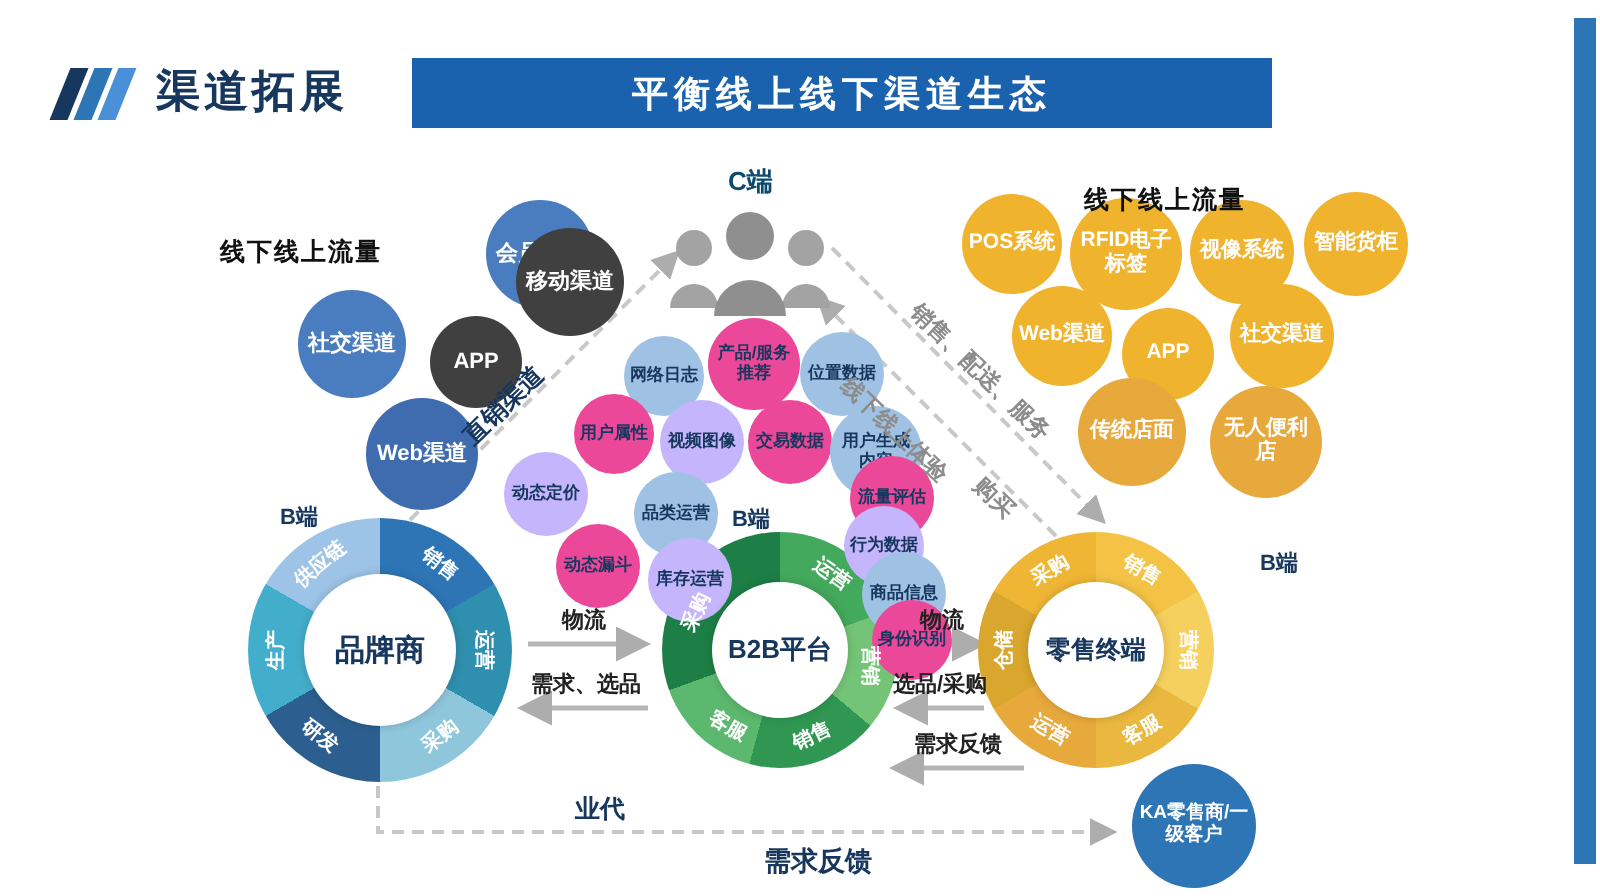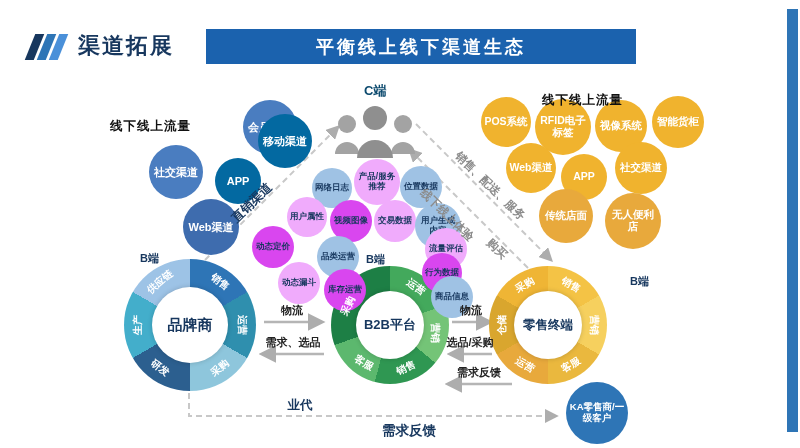--- a/index.html
+++ b/index.html
@@ -12,26 +12,26 @@
   .logo i:nth-child(2){left:12px;background:#2e75b6;}
   .logo i:nth-child(3){left:24px;background:#4a90d9;}
   .title{position:absolute;left:78px;top:31px;font-size:22px;font-weight:bold;color:#17375e;letter-spacing:2px;}
   .banner{position:absolute;left:206px;top:29px;width:430px;height:35px;background:#1b62ae;color:#fff;
           display:flex;align-items:center;justify-content:center;font-size:18px;font-weight:bold;letter-spacing:3px;}
   .right-bar{position:absolute;left:787px;top:9px;width:11px;height:423px;background:#2e75b6;}
   
   .bub{position:absolute;border-radius:50%;display:flex;align-items:center;justify-content:center;
        text-align:center;font-weight:bold;line-height:1.12;z-index:3;padding:3px;box-sizing:border-box;}
   .bub.blue{background:#4a7dc0;color:#fff;font-size:11px;}
-  .bub.blue.alt{background:#0369a1;}
+  .bub.blue.alt{background:#404040;}
   .bub.blue.dark{background:#3e6cae;}
   .bub.gold{background:#f0b32e;color:#fff;font-size:10.5px;}
   .bub.gold.alt{background:#e8a93c;}
   .bub.data{color:#17375e;font-size:8.5px;padding:2px;z-index:3;}
-  .d1{background:#9fc2e4;}.d2{background:#f0abfc;}.d3{background:#d946ef;}
+  .d1{background:#9fc2e4;}.d2{background:#ec4899;}.d3{background:#c4b5fd;}
   .bub.ka{background:#2e75b6;color:#fff;font-size:9.5px;z-index:4;}
   
   .donut{position:absolute;border-radius:50%;z-index:2;}
   .core{position:absolute;border-radius:50%;background:#fff;display:flex;align-items:center;justify-content:center;
         font-weight:bold;color:#17375e;z-index:3;box-shadow:0 0 5px rgba(0,0,0,.18);}
   .seg{position:absolute;transform:translate(-50%,-50%) rotate(var(--r,0deg));color:#fff;font-size:10px;
        font-weight:bold;white-space:nowrap;z-index:3;}
   .tag{position:absolute;font-weight:bold;color:#17375e;font-size:11px;z-index:4;}
   
   .cluster-label{position:absolute;font-weight:bold;color:#111;font-size:12.5px;z-index:4;letter-spacing:1px;}
@@ -116,20 +116,21 @@
   <div class="bub data d3" style="left:330px;top:200px;width:42px;height:42px;">视频图像</div>
   <div class="bub data d2" style="left:374px;top:200px;width:42px;height:42px;">交易数据</div>
   <div class="bub data d1" style="left:415px;top:203px;width:46px;height:46px;">用户生成内容</div>
   <div class="bub data d3" style="left:252px;top:226px;width:42px;height:42px;">动态定价</div>
   <div class="bub data d1" style="left:317px;top:236px;width:42px;height:42px;">品类运营</div>
   <div class="bub data d2" style="left:425px;top:228px;width:42px;height:42px;">流量评估</div>
   <div class="bub data d3" style="left:422px;top:253px;width:40px;height:40px;">行为数据</div>
   <div class="bub data d2" style="left:278px;top:262px;width:42px;height:42px;">动态漏斗</div>
   <div class="bub data d3" style="left:324px;top:269px;width:42px;height:42px;">库存运营</div>
   <div class="bub data d1" style="left:431px;top:276px;width:42px;height:42px;">商品信息</div>
+  <div class="bub data d2" style="left:436px;top:300px;width:40px;height:40px;">身份识别</div>
 
   <div class="donut" style="left:124px;top:259px;width:132px;height:132px;
        background:conic-gradient(from 0deg,#2e75b6 0 60deg,#2f8fae 60deg 120deg,#8ec6dc 120deg 180deg,#2c5f8f 180deg 240deg,#43aecb 240deg 300deg,#9dc3e6 300deg 360deg);"></div>
   <div class="core" style="left:152px;top:287px;width:76px;height:76px;font-size:15px;">品牌商</div>
   <div class="seg" style="left:160px;top:282px;--r:-40deg;">供应链</div>
   <div class="seg" style="left:220px;top:282px;--r:38deg;">销售</div>
   <div class="seg" style="left:242px;top:325px;--r:90deg;">运营</div>
   <div class="seg" style="left:220px;top:368px;--r:-38deg;">采购</div>
   <div class="seg" style="left:160px;top:368px;--r:38deg;">研发</div>
   <div class="seg" style="left:138px;top:325px;--r:-90deg;">生产</div>

